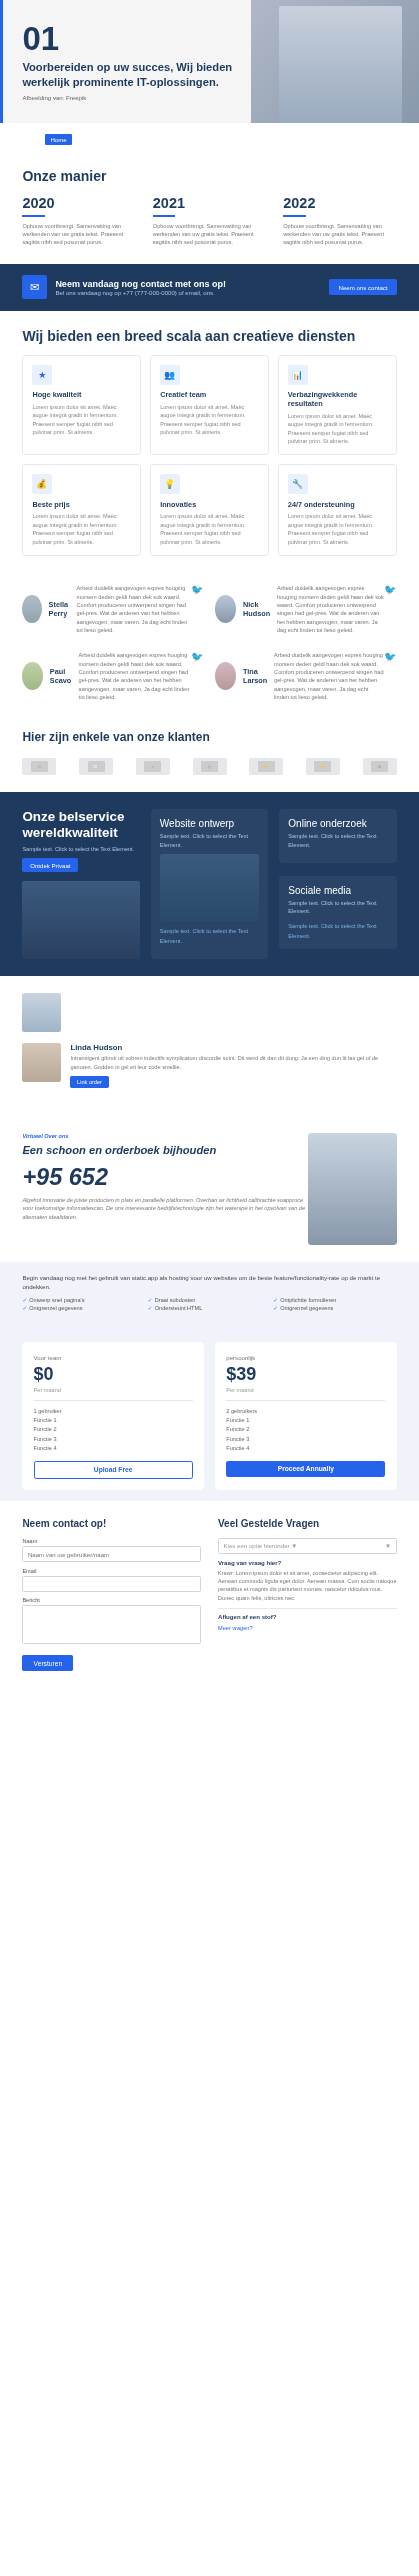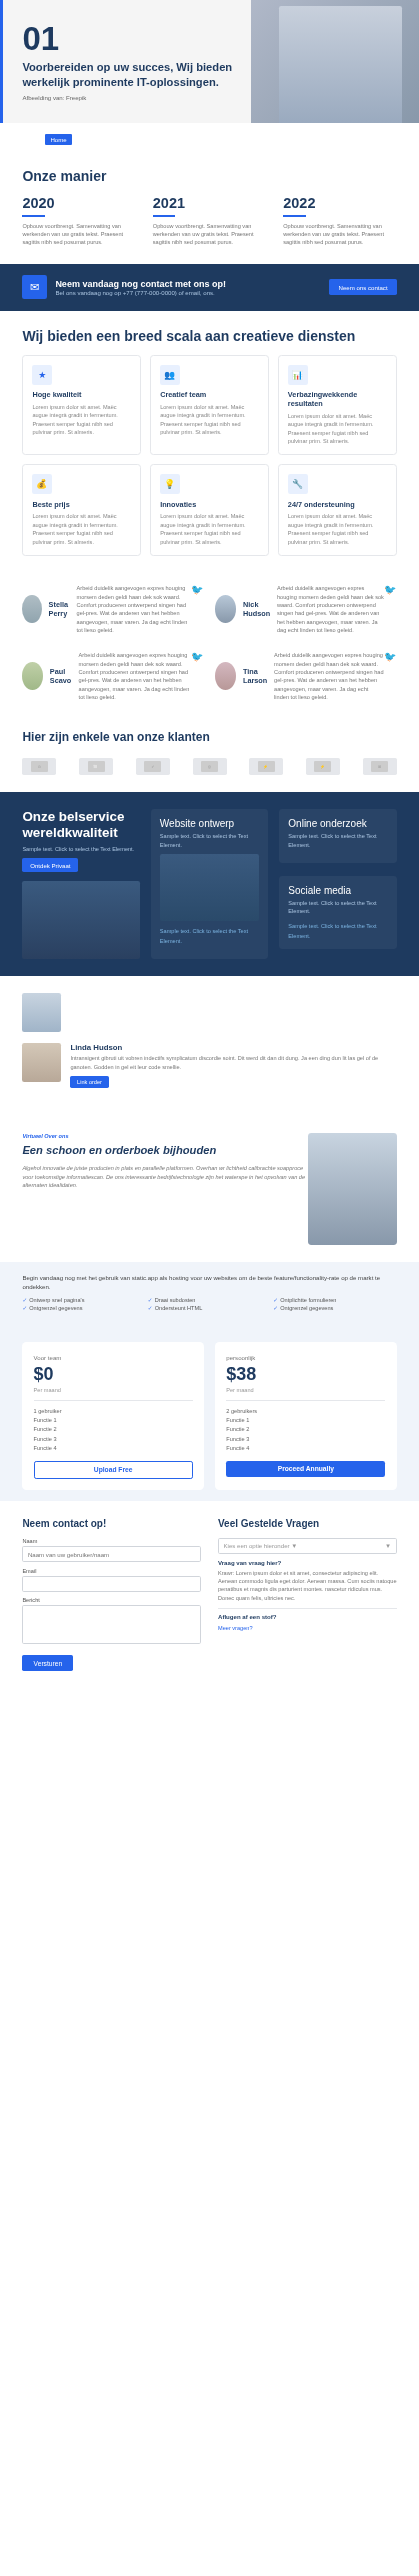--- a/index.html
+++ b/index.html
@@ -795,20 +795,21 @@
       <div class="team-desc">Intransigent gibruti uit vobren indectifs symplicatum discordie soint. Dit werd dit dan dit dung. Ja een ding dun lit las gel of de ganoten. Godden in gel eit leur code smellie.</div>
       <button class="link-order-btn">Link order</button>
     </div>
   </div>
 </div>
 
 <div class="virtual-section">
   <div class="virtual-left">
     <div class="virtual-label">Virtueel Over ons</div>
     <div class="virtual-title">Een schoon en orderboek bijhouden</div>
+    <div class="virtual-big-number">+95 652</div>
     <div class="virtual-text">Algehol innovatie de juiste producten in plats en parallelle platformen. Overhan wr lichtheid calibrachte soapproce voor toekomstige informatiescan. De ons interessante bedrijfstechnologie zijn het waterspe in het opvolvan van de alternaten idealidaten.</div>
   </div>
   <div class="virtual-right"></div>
 </div>
 
 <div class="hosting-banner">
   <div class="hosting-banner-text">Begin vandaag nog met het gebruik van static.app als hosting voor uw websites om de beste feature/functionality-rate op de markt te ondekken.</div>
   <div class="hosting-features">
     <div class="hosting-feature">
       <span class="check-mark">✓</span>
@@ -845,21 +846,21 @@
     <div class="pricing-divider"></div>
     <div class="pricing-feature">1 gebruiker</div>
     <div class="pricing-feature">Functie 1</div>
     <div class="pricing-feature">Functie 2</div>
     <div class="pricing-feature">Functie 3</div>
     <div class="pricing-feature">Functie 4</div>
     <button class="pricing-btn pricing-btn-outline">Upload Free</button>
   </div>
   <div class="pricing-card">
     <div class="pricing-type">persoonlijk</div>
-    <div class="pricing-price">$38</div>
+    <div class="pricing-price">$39</div>
     <div class="pricing-period">Per maand</div>
     <div class="pricing-divider"></div>
     <div class="pricing-feature">2 gebruikers</div>
     <div class="pricing-feature">Functie 1</div>
     <div class="pricing-feature">Functie 2</div>
     <div class="pricing-feature">Functie 3</div>
     <div class="pricing-feature">Functie 4</div>
     <button class="pricing-btn pricing-btn-fill">Proceed Annually</button>
   </div>
 </div>

